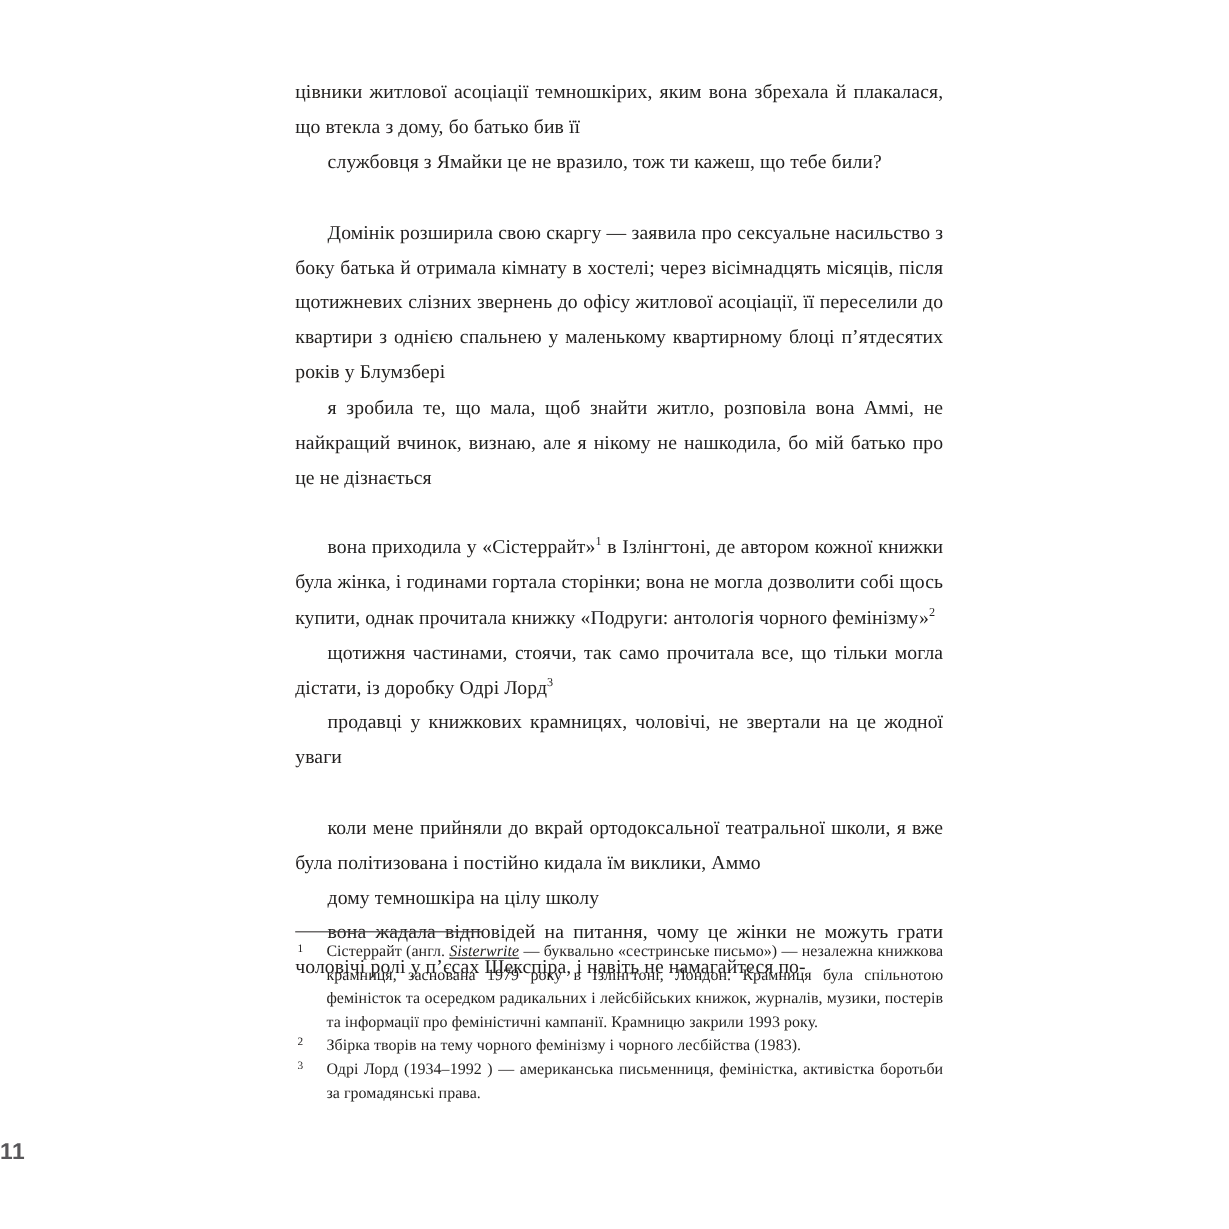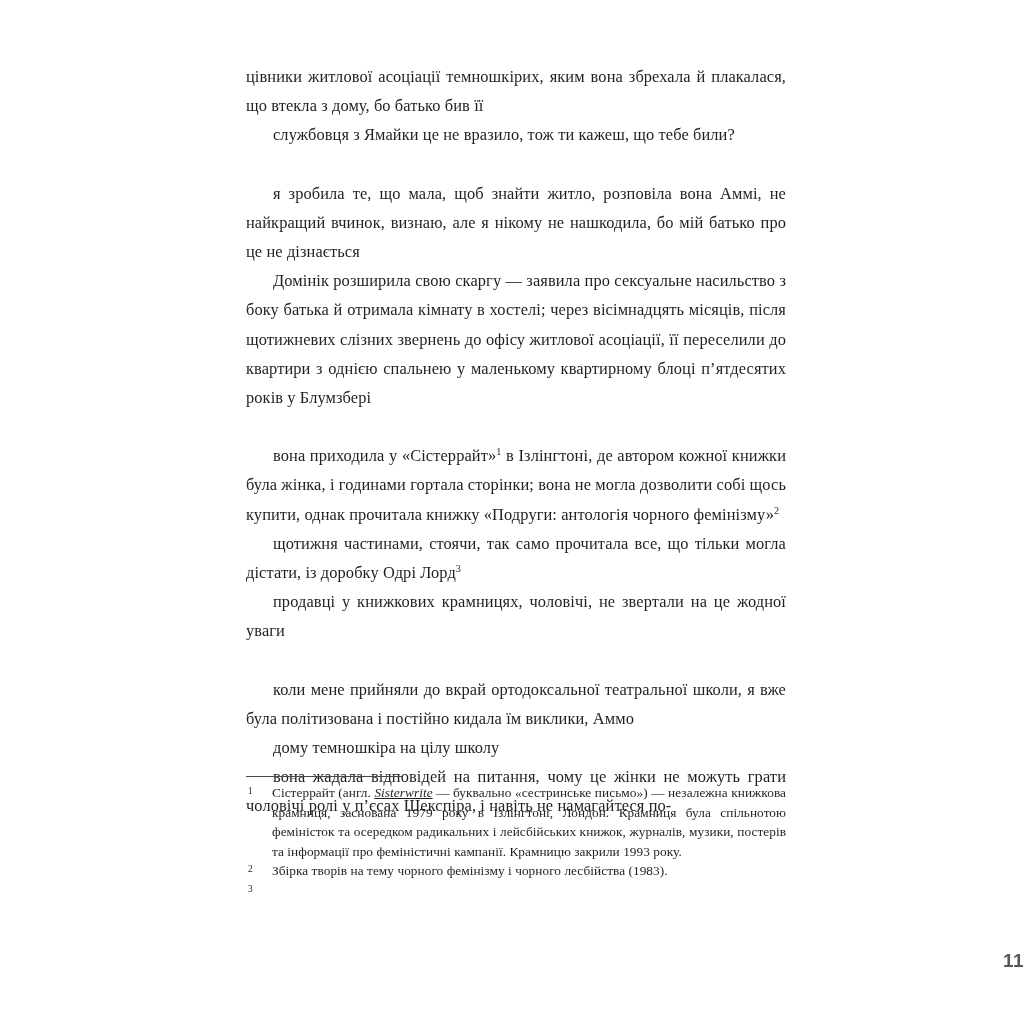--- a/index.html
+++ b/index.html
@@ -96,44 +96,44 @@
     line-height: 0;
   }
 
   .ital { font-style: italic; text-decoration: underline; }
 
   .page-number {
     position: absolute;
     left: 0;
     top: 950px;
     width: 1024px;
-    text-align: right;
+    text-align: left;
     font-family: "Liberation Sans", "DejaVu Sans", sans-serif;
     font-weight: bold;
     font-size: 19px;
     color: #58575a;
     letter-spacing: 0.5px;
   }
 </style>
 </head>
 <body>
 
 <div class="page">
 
   <div class="text-block">
 
     <p class="para no-indent">цівники житлової асоціації темношкірих, яким вона збрехала й плакалася, що втекла з дому, бо батько бив її</p>
 
     <p class="para indent">службовця з Ямайки це не вразило, тож ти кажеш, що тебе били?</p>
 
     <div class="gap-md"></div>
 
+    <p class="para indent">Домінік розширила свою скаргу — заявила про сексуальне насильство з боку батька й отримала кімнату в хостелі; через вісімнадцять місяців, після щотижневих слізних звернень до офісу житлової асоціації, її переселили до квартири з однією спальнею у маленькому квартирному блоці п’ятдесятих років у Блумзбері</p>
+
     <p class="para indent">я зробила те, що мала, щоб знайти житло, розповіла вона Аммі, не найкращий вчинок, визнаю, але я нікому не нашкодила, бо мій батько про це не дізнається</p>
-
-    <p class="para indent">Домінік розширила свою скаргу — заявила про сексуальне насильство з боку батька й отримала кімнату в хостелі; через вісімнадцять місяців, після щотижневих слізних звернень до офісу житлової асоціації, її переселили до квартири з однією спальнею у маленькому квартирному блоці п’ятдесятих років у Блумзбері</p>
 
     <div class="gap-md"></div>
 
 
     <p class="para indent"><span>вона приходила у «Сістеррайт»</span><sup>1</sup><span> в Ізлінгтоні, де автором кожної книжки була жінка, і годинами гортала сторінки; вона не могла дозволити собі щось купити, однак прочитала книжку «Подруги: антологія чорного фемінізму»</span><sup>2</sup></p>
 
     <p class="para indent"><span>щотижня частинами, стоячи, так само прочитала все, що тільки могла дістати, із доробку Одрі Лорд</span><sup>3</sup></p>
 
     <p class="para indent">продавці у книжкових крамницях, чоловічі, не звертали на це жодної уваги</p>
 
@@ -148,19 +148,19 @@
   </div>
 
   <div class="fn-rule"></div>
 
   <div class="footnotes">
 
     <p class="fn"><span class="fn-marker">1</span><span>Сістеррайт (англ. </span><span class="ital">Sisterwrite</span><span> — буквально «сестринське письмо») — незалежна книжкова крамниця, заснована 1979 року в Ізлінгтоні, Лондон. Крамниця була спільнотою феміністок та осередком радикальних і лейсбійських книжок, журналів, музики, постерів та інформації про феміністичні кампанії. Крамницю закрили 1993 року.</span></p>
 
     <p class="fn"><span class="fn-marker">2</span><span>Збірка творів на тему чорного фемінізму і чорного лесбійства (1983).</span></p>
 
-    <p class="fn"><span class="fn-marker">3</span></p>
+    <p class="fn"><span class="fn-marker">3</span><span>Одрі Лорд (1934–1992 ) — американська письменниця, феміністка, активістка боротьби за громадянські права.</span></p>
 
   </div>
 
   <div class="page-number">11</div>
 
 </div>
 
 </body></html>

